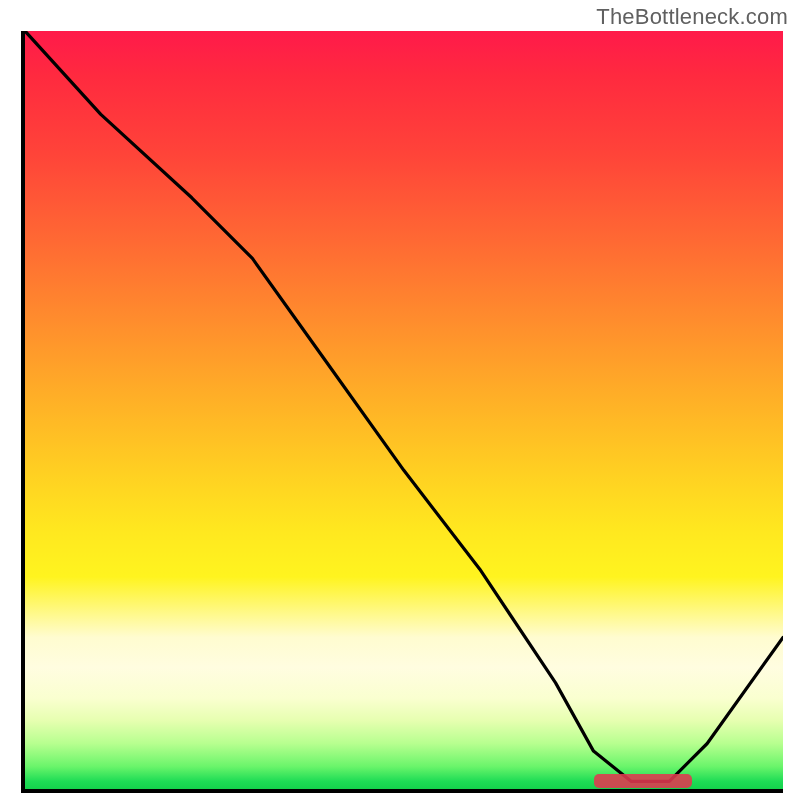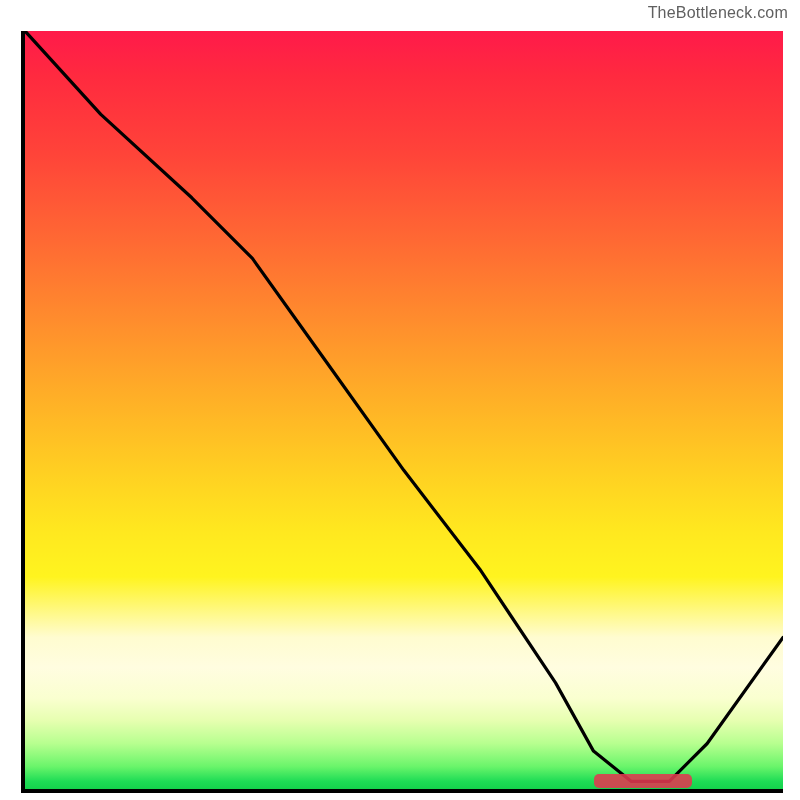--- a/index.html
+++ b/index.html
@@ -13,21 +13,21 @@
   .wrap {
     position: relative;
     width: 800px;
     height: 800px;
   }
   .watermark {
     position: absolute;
     top: 4px;
     right: 12px;
     color: #606060;
-    font-size: 16px;
+    font-size: 22px;
     font-weight: 500;
     letter-spacing: 0.2px;
   }
   .plot-frame {
     position: absolute;
     left: 21px;
     top: 31px;
     width: 758px;   
     height: 758px;
     border-left: 4px solid #000;

